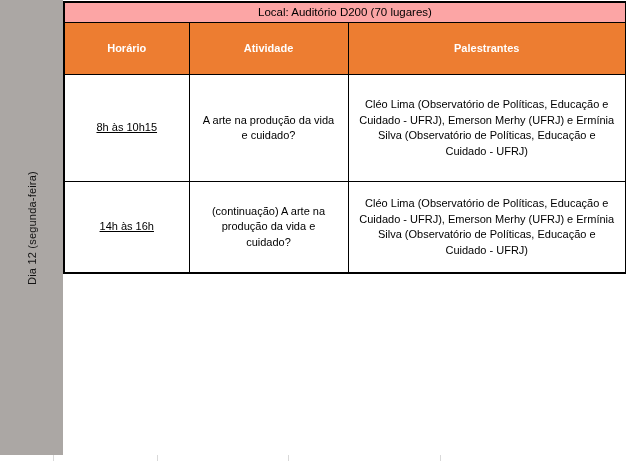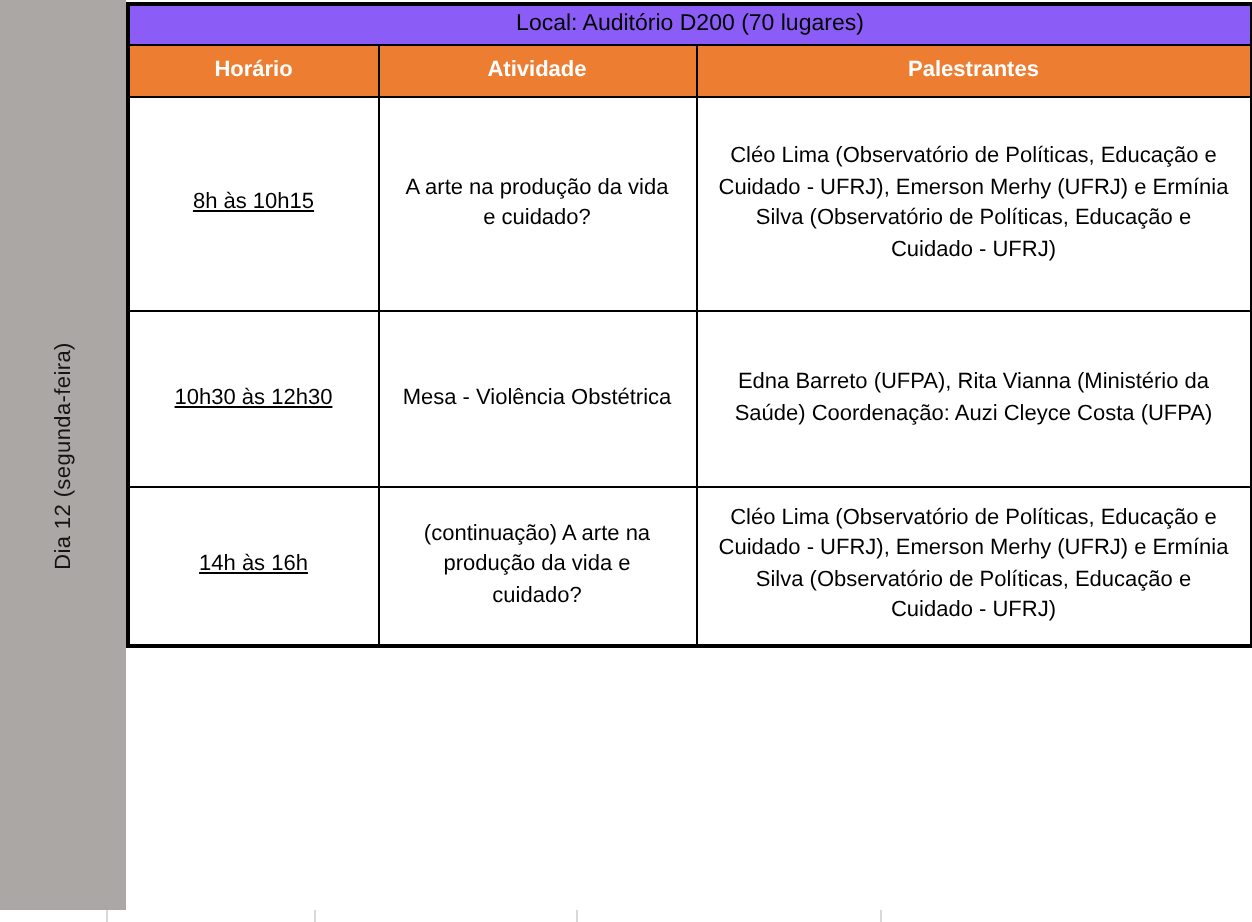--- a/index.html
+++ b/index.html
@@ -17,24 +17,24 @@
     font-size:11px; color:#141414; letter-spacing:0.2px;
   }
   table.sched {
     position:absolute; left:63px; top:1px; width:562px;
     border-collapse:collapse; table-layout:fixed;
     border:2px solid #000;
   }
   .sched td, .sched th {
     border:1.5px solid #000; vertical-align:middle; text-align:center;
     font-size:11px; font-weight:normal; color:#000;
-    line-height:15.5px; padding:1px 8px; white-space:pre-line; overflow:hidden;
+    line-height:15.5px; padding:14px 8px; white-space:pre-line; overflow:hidden;
   }
   tr.loc-row td {
-    background:#8b5cf6; height:17px; font-size:11.5px; line-height:13px;
+    background:#fca5a5; height:17px; font-size:11.5px; line-height:13px;
     padding:1px 4px; white-space:nowrap;
   }
   tr.head-row th {
     background:#ed7d31; color:#ffffff; font-weight:bold; height:23px;
   }
   tr.r1 { height:107px; }
   tr.r2 { height:30px; }
   tr.r3 { height:88px; }
   tr.r4 { height:31px; }
   tr.r5 { height:79px; }
@@ -71,26 +71,20 @@
       </tr>
       <tr class="r1">
         <td class="time">8h às 10h15</td>
         <td>A arte na produção da vida
 e cuidado?</td>
         <td>Cléo Lima (Observatório de Políticas, Educação e
 Cuidado - UFRJ), Emerson Merhy (UFRJ) e Ermínia
 Silva (Observatório de Políticas, Educação e
 Cuidado - UFRJ)</td>
       </tr>
-      <tr class="r3">
-        <td class="time">10h30 às 12h30</td>
-        <td>Mesa - Violência Obstétrica</td>
-        <td>Edna Barreto (UFPA), Rita Vianna (Ministério da
-Saúde) Coordenação: Auzi Cleyce Costa (UFPA)</td>
-      </tr>
       <tr class="r5">
         <td class="time">14h às 16h</td>
         <td>(continuação) A arte na
 produção da vida e
 cuidado?</td>
         <td>Cléo Lima (Observatório de Políticas, Educação e
 Cuidado - UFRJ), Emerson Merhy (UFRJ) e Ermínia
 Silva (Observatório de Políticas, Educação e
 Cuidado - UFRJ)</td>
       </tr>

